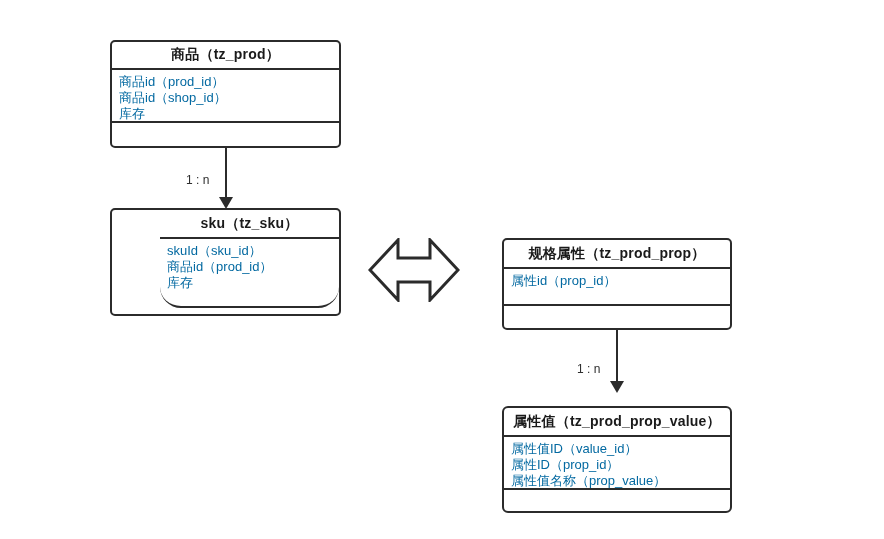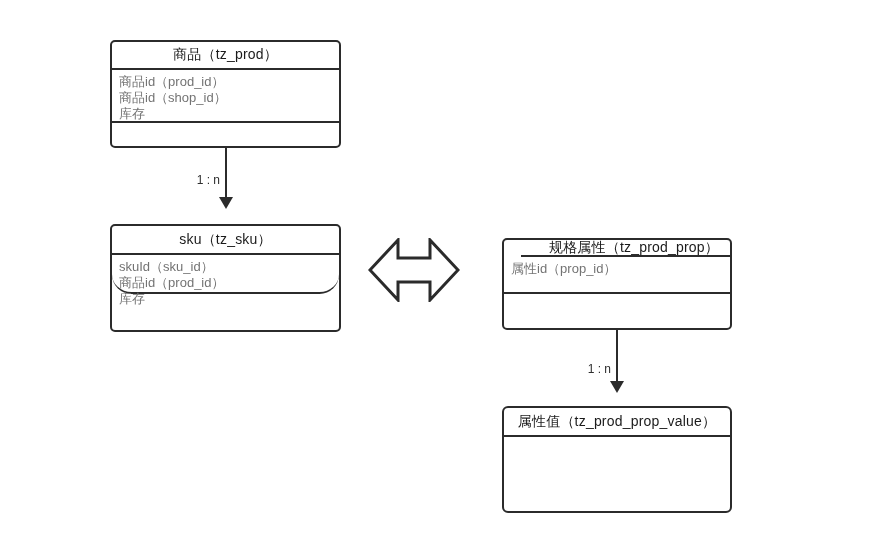--- a/index.html
+++ b/index.html
@@ -30,60 +30,60 @@
     background: #ffffff;
     border: 2px solid #2b2b2b;
     border-radius: 5px;
     overflow: hidden;
   }
   .entity-title {
     box-sizing: border-box;
     width: 100%;
     text-align: center;
     font-size: 14px;
-    font-weight: normal;
+    font-weight: bold;
     color: #1a1a1a;
     border-bottom: 2px solid #2b2b2b;
     display: flex;
     align-items: center;
     justify-content: center;
     letter-spacing: 0.2px;
     white-space: nowrap;
   }
   .entity-fields {
     box-sizing: border-box;
     width: 100%;
     border-bottom: 2px solid #2b2b2b;
     padding: 4px 0 5px 7px;
   }
   .field-row {
     font-size: 13px;
-    color: #737373;
+    color: #0369a1;
     line-height: 16px;
     white-space: nowrap;
   }
   .entity-footer {
     box-sizing: border-box;
     width: 100%;
     flex: 1 1 auto;
   }
 
   
   #box-prod        { left: 110px; top: 40px;  width: 231px; height: 108px; }
   #box-prod .entity-title  { height: 28px; }
   #box-prod .entity-fields { height: 53px; }
   #box-prod .entity-footer { height: 23px; }
 
-  #box-sku         { left: 110px; top: 224px; width: 231px; height: 108px; }
+  #box-sku         { left: 110px; top: 208px; width: 231px; height: 108px; padding-left: 48px; }
   #box-sku .entity-title   { height: 29px; }
-  #box-sku .entity-fields  { height: 39px; border-radius: 21px; }
+  #box-sku .entity-fields  { height: 69px; border-radius: 21px; }
   #box-sku .entity-footer  { height: 22px; }
 
   #box-prop        { left: 502px; top: 238px; width: 230px; height: 92px; }
-  #box-prop .entity-title  { height: 17px; margin-left: 17px; }
+  #box-prop .entity-title  { height: 29px; }
   #box-prop .entity-fields { height: 37px; }
   #box-prop .entity-footer { height: 22px; }
 
   #box-prop-value  { left: 502px; top: 406px; width: 230px; height: 107px; border-radius: 6px; }
   #box-prop-value .entity-title  { height: 29px; }
   #box-prop-value .entity-fields { height: 53px; }
   #box-prop-value .entity-footer { height: 21px; }
 
   
   .conn-line {
@@ -96,21 +96,20 @@
     width: 0; height: 0;
     border-left: 7px solid transparent;
     border-right: 7px solid transparent;
     border-top: 12px solid #2b2b2b;
   }
   .conn-label {
     position: absolute;
     font-size: 12px;
     color: #2e2e2e;
     white-space: nowrap;
-    text-align: right;
   }
 
   #conn1-line      { left: 225px; top: 148px; height: 50px; }
   #conn1-arrow     { left: 219px; top: 197px; }
   #conn1-label     { left: 186px; top: 173px; width: 34px; }
 
   #conn2-line      { left: 616px; top: 330px; height: 52px; }
   #conn2-arrow     { left: 610px; top: 381px; }
   #conn2-label     { left: 577px; top: 362px; width: 34px; }
 
@@ -166,16 +165,21 @@
     </div>
     <div class="entity-footer"></div>
   </div>
 
   <div class="conn-line" id="conn2-line"></div>
   <div class="conn-arrowhead" id="conn2-arrow"></div>
   <div class="conn-label" id="conn2-label">1 : n</div>
 
   <div class="entity" id="box-prop-value">
     <div class="entity-title">属性值（tz_prod_prop_value）</div>
+    <div class="entity-fields">
+      <div class="field-row">属性值ID（value_id）</div>
+      <div class="field-row">属性ID（prop_id）</div>
+      <div class="field-row">属性值名称（prop_value）</div>
+    </div>
     <div class="entity-footer"></div>
   </div>
 
 </div>
 
 </body></html>

